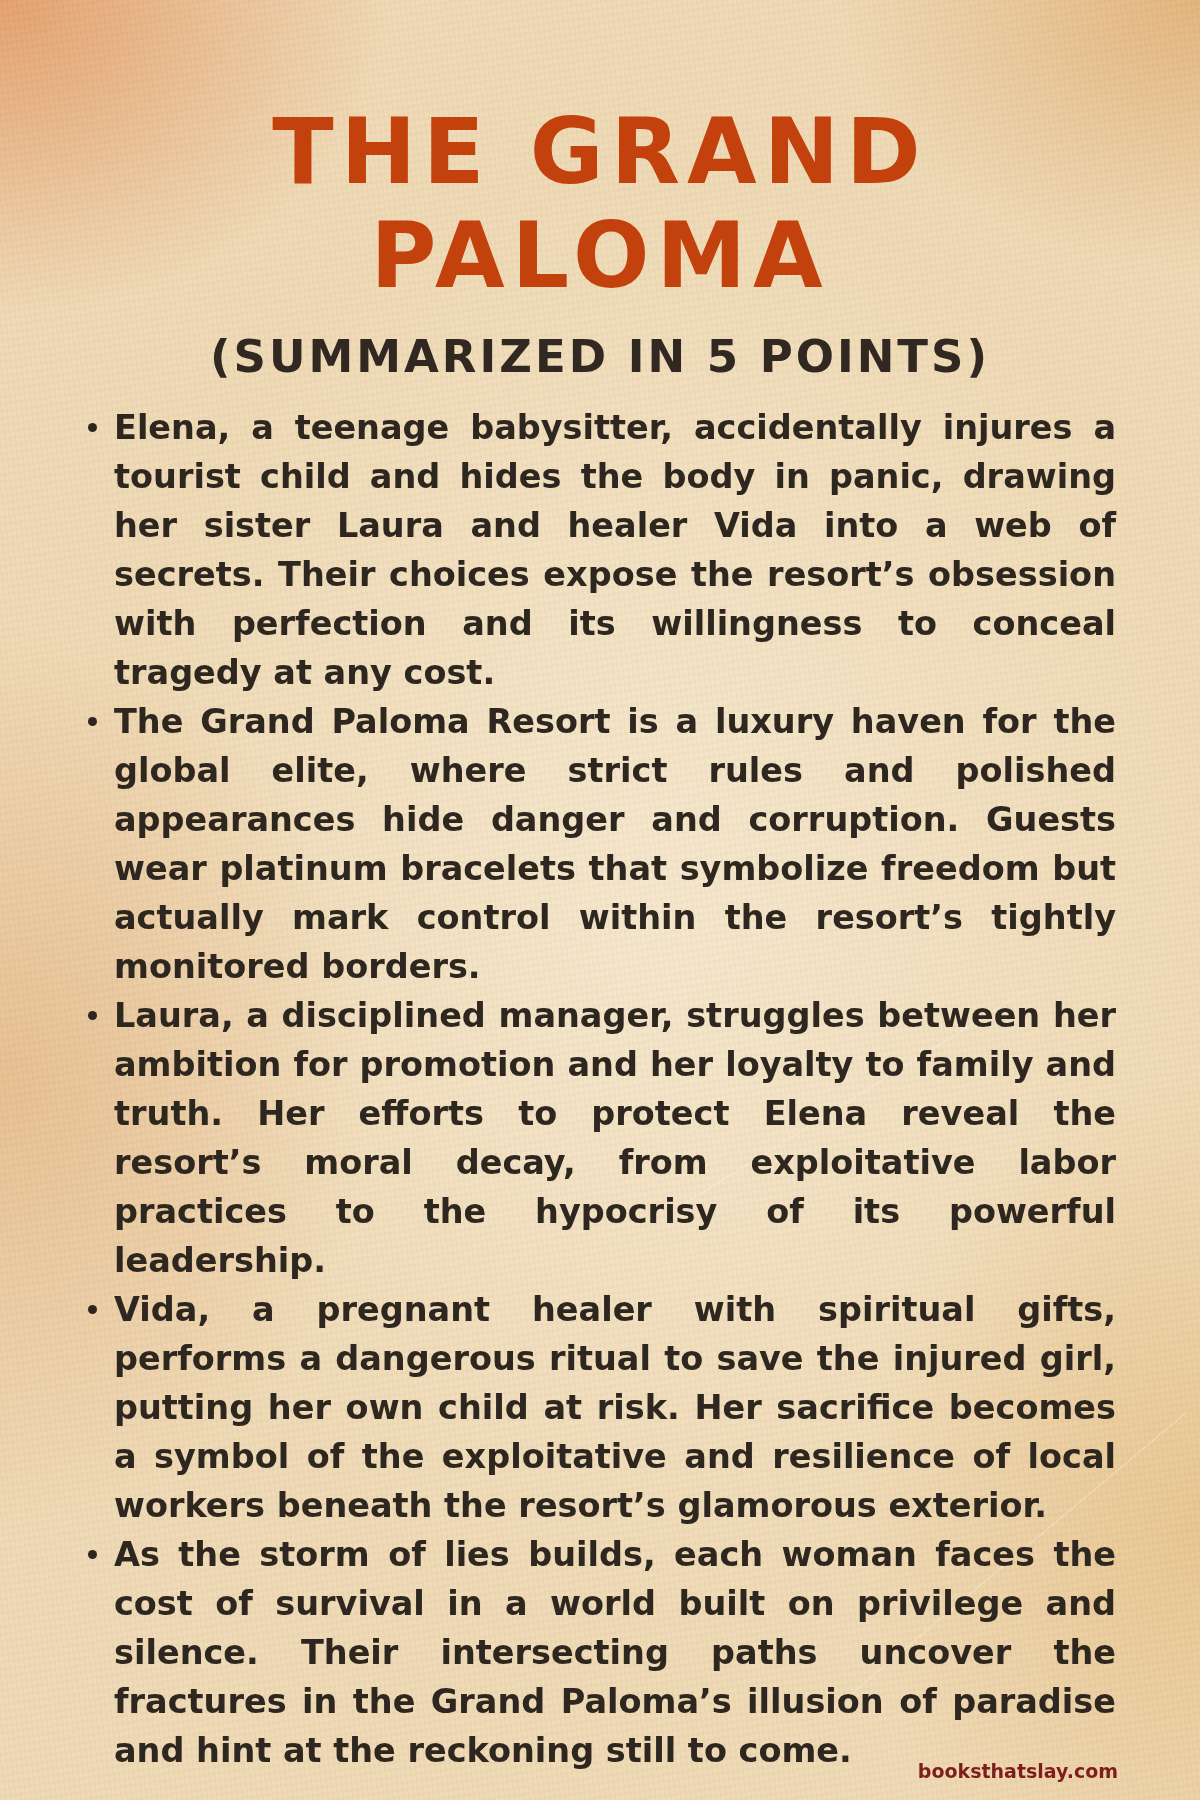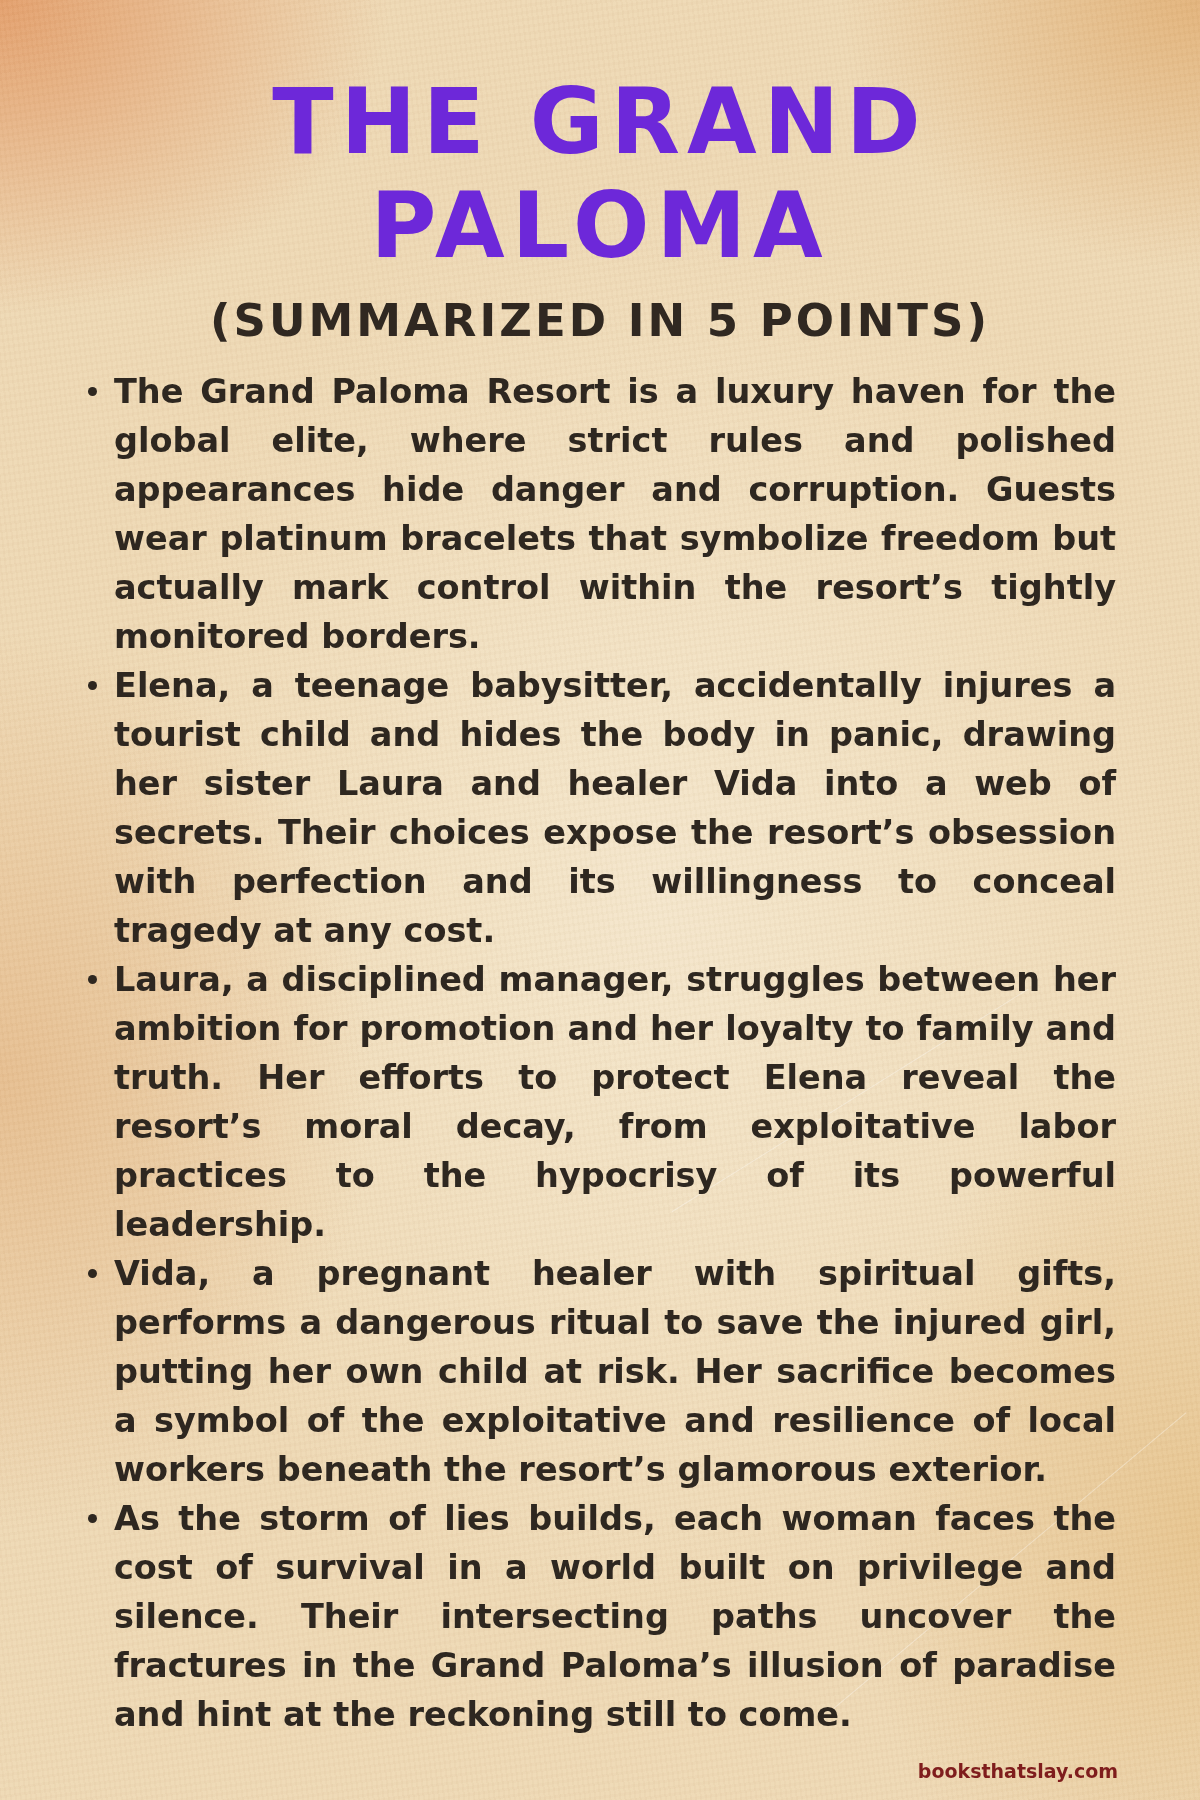--- a/index.html
+++ b/index.html
@@ -32,31 +32,31 @@
       position: relative;
       padding: 0 80px;
     }
     .title {
       text-align: center;
       font-family: "DejaVu Sans", sans-serif;
       font-weight: bold;
       font-size: 90px;
       line-height: 104px;
       letter-spacing: 7px;
-      color: #6d28d9;
-      padding-top: 70px;
+      color: #c2410c;
+      padding-top: 100px;
       text-transform: uppercase;
     }
     .subtitle {
       text-align: center;
       font-weight: bold;
       font-size: 45px;
       letter-spacing: 3px;
       color: #302821;
-      margin-top: 16px;
+      margin-top: 22px;
       text-transform: uppercase;
     }
     .points {
       list-style: none;
       margin-top: 20px;
       padding-left: 34px;
       padding-right: 4px;
     }
     .point {
       position: relative;
@@ -93,25 +93,25 @@
 
 <main class="page">
   <h1 class="title">
     <span>The Grand Paloma</span><br>
   </h1>
   <h2 class="subtitle">(Summarized in 5 points)</h2>
 
   <ul class="points">
     <li class="point">
       <span class="bullet"></span>
-      <span>The Grand Paloma Resort is a luxury haven for the global elite, where strict rules and polished appearances hide danger and corruption. Guests wear platinum bracelets that symbolize freedom but actually mark control within the resort’s tightly monitored borders.</span>
+      <span>Elena, a teenage babysitter, accidentally injures a tourist child and hides the body in panic, drawing her sister Laura and healer Vida into a web of secrets. Their choices expose the resort’s obsession with perfection and its willingness to conceal tragedy at any cost.</span>
     </li>
     <li class="point">
       <span class="bullet"></span>
-      <span>Elena, a teenage babysitter, accidentally injures a tourist child and hides the body in panic, drawing her sister Laura and healer Vida into a web of secrets. Their choices expose the resort’s obsession with perfection and its willingness to conceal tragedy at any cost.</span>
+      <span>The Grand Paloma Resort is a luxury haven for the global elite, where strict rules and polished appearances hide danger and corruption. Guests wear platinum bracelets that symbolize freedom but actually mark control within the resort’s tightly monitored borders.</span>
     </li>
     <li class="point">
       <span class="bullet"></span>
       <span>Laura, a disciplined manager, struggles between her ambition for promotion and her loyalty to family and truth. Her efforts to protect Elena reveal the resort’s moral decay, from exploitative labor practices to the hypocrisy of its powerful leadership.</span>
     </li>
     <li class="point">
       <span class="bullet"></span>
       <span>Vida, a pregnant healer with spiritual gifts, performs a dangerous ritual to save the injured girl, putting her own child at risk. Her sacrifice becomes a symbol of the exploitative and resilience of local workers beneath the resort’s glamorous exterior.</span>
     </li>
     <li class="point">

